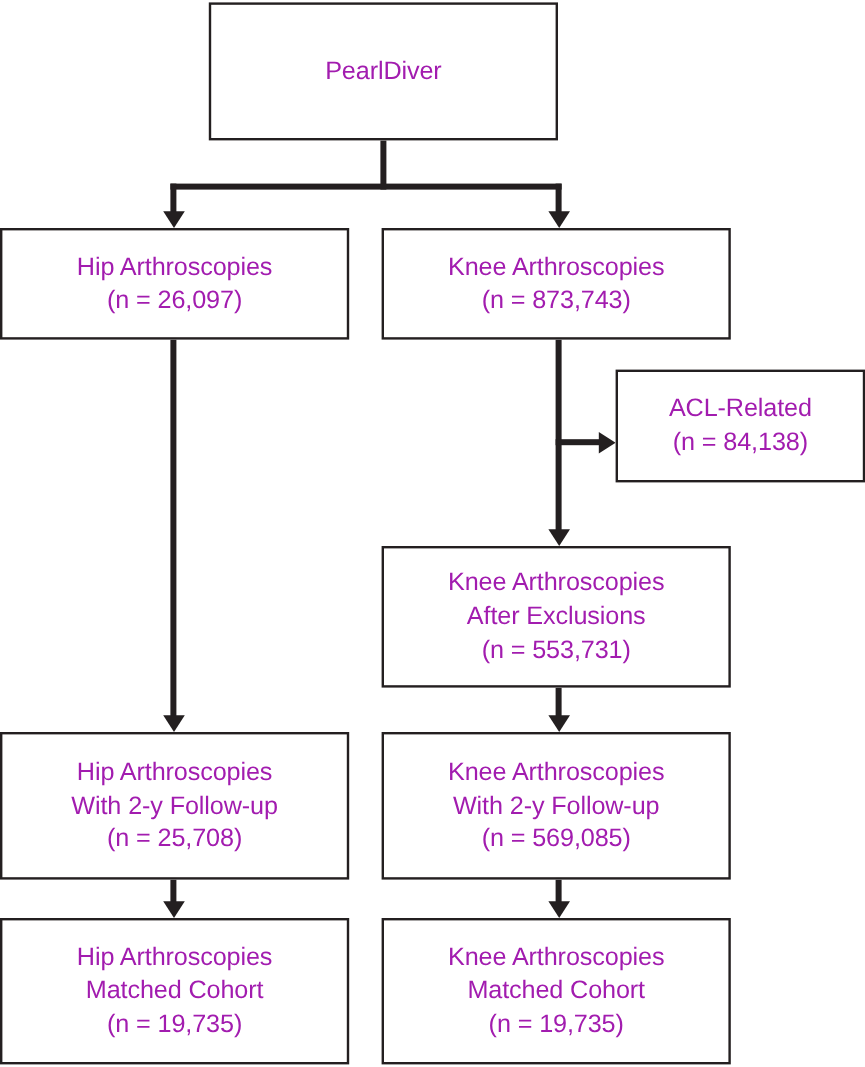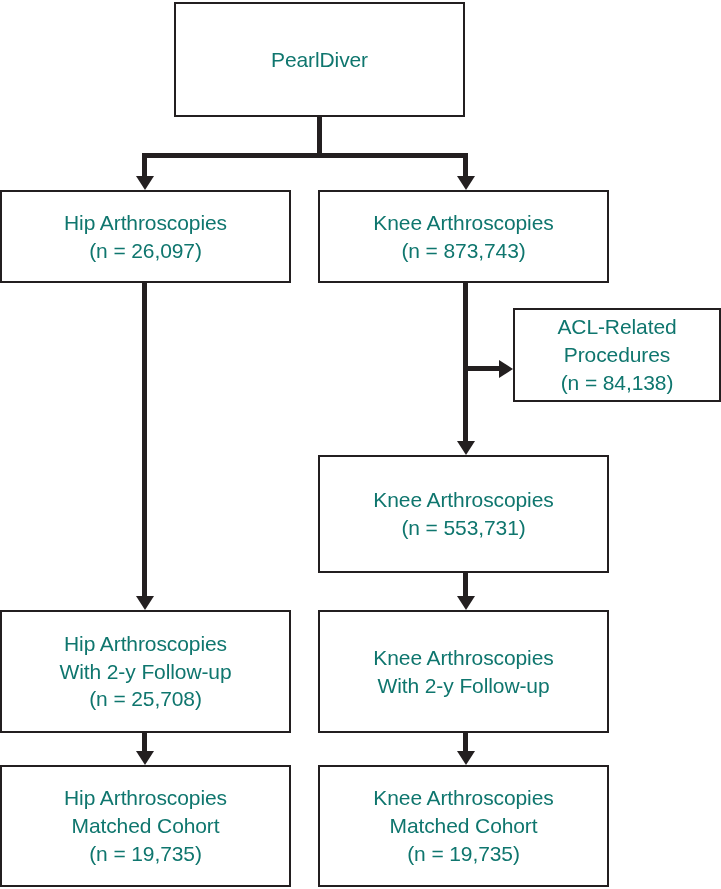--- a/index.html
+++ b/index.html
@@ -19,21 +19,21 @@
   .node {
     position: absolute;
     box-sizing: border-box;
     border: 2px solid #231f20;
     background: #ffffff;
     display: flex;
     flex-direction: column;
     align-items: center;
     justify-content: center;
     text-align: center;
-    color: #0f766e;
+    color: #a21caf;
     font-size: 21px;
     line-height: 1.32;
     letter-spacing: -0.1px;
     z-index: 3;
   }
   .node .line {
     display: block;
     white-space: nowrap;
   }
   .node sup {
@@ -108,38 +108,39 @@
     <span class="line">(n = 26,097)</span>
   </div>
 
   <div class="node" style="left:318px; top:190px; width:291px; height:93px;">
     <span class="line">Knee Arthroscopies</span>
     <span class="line">(n = 873,743)</span>
   </div>
 
   <div class="node" style="left:513px; top:308px; width:208px; height:94px;">
     <span class="line">ACL-Related</span>
-    <span class="line">Procedures</span>
     <span class="line">(n = 84,138)</span>
   </div>
 
   <div class="node" style="left:318px; top:455px; width:291px; height:118px;">
     <span class="line">Knee Arthroscopies</span>
+    <span class="line">After Exclusions</span>
     <span class="line">(n = 553,731)</span>
   </div>
 
   <div class="node" style="left:0px; top:610px; width:291px; height:123px;">
     <span class="line">Hip Arthroscopies</span>
     <span class="line">With 2-y Follow-up</span>
     <span class="line">(n = 25,708)</span>
   </div>
 
   <div class="node" style="left:318px; top:610px; width:291px; height:123px;">
     <span class="line">Knee Arthroscopies</span>
     <span class="line">With 2-y Follow-up</span>
+    <span class="line">(n = 569,085)</span>
   </div>
 
   <div class="node" style="left:0px; top:765px; width:291px; height:122px;">
     <span class="line">Hip Arthroscopies</span>
     <span class="line">Matched Cohort</span>
     <span class="line">(n = 19,735)</span>
   </div>
 
   <div class="node" style="left:318px; top:765px; width:291px; height:122px;">
     <span class="line">Knee Arthroscopies</span>

